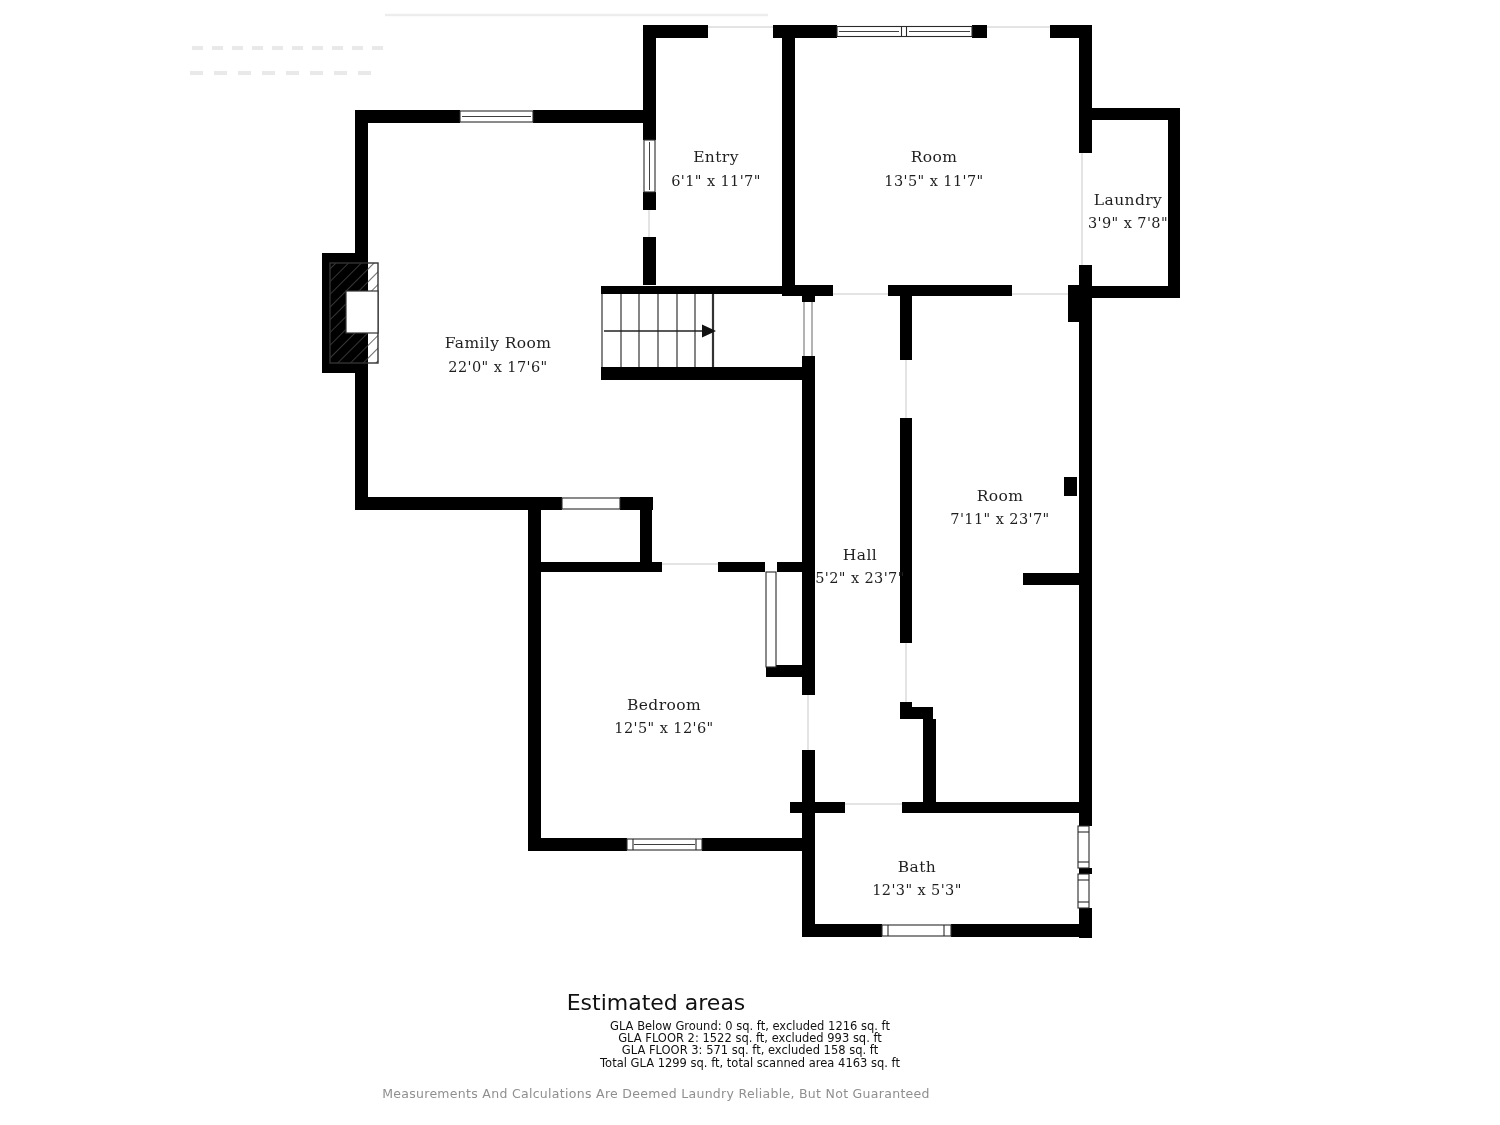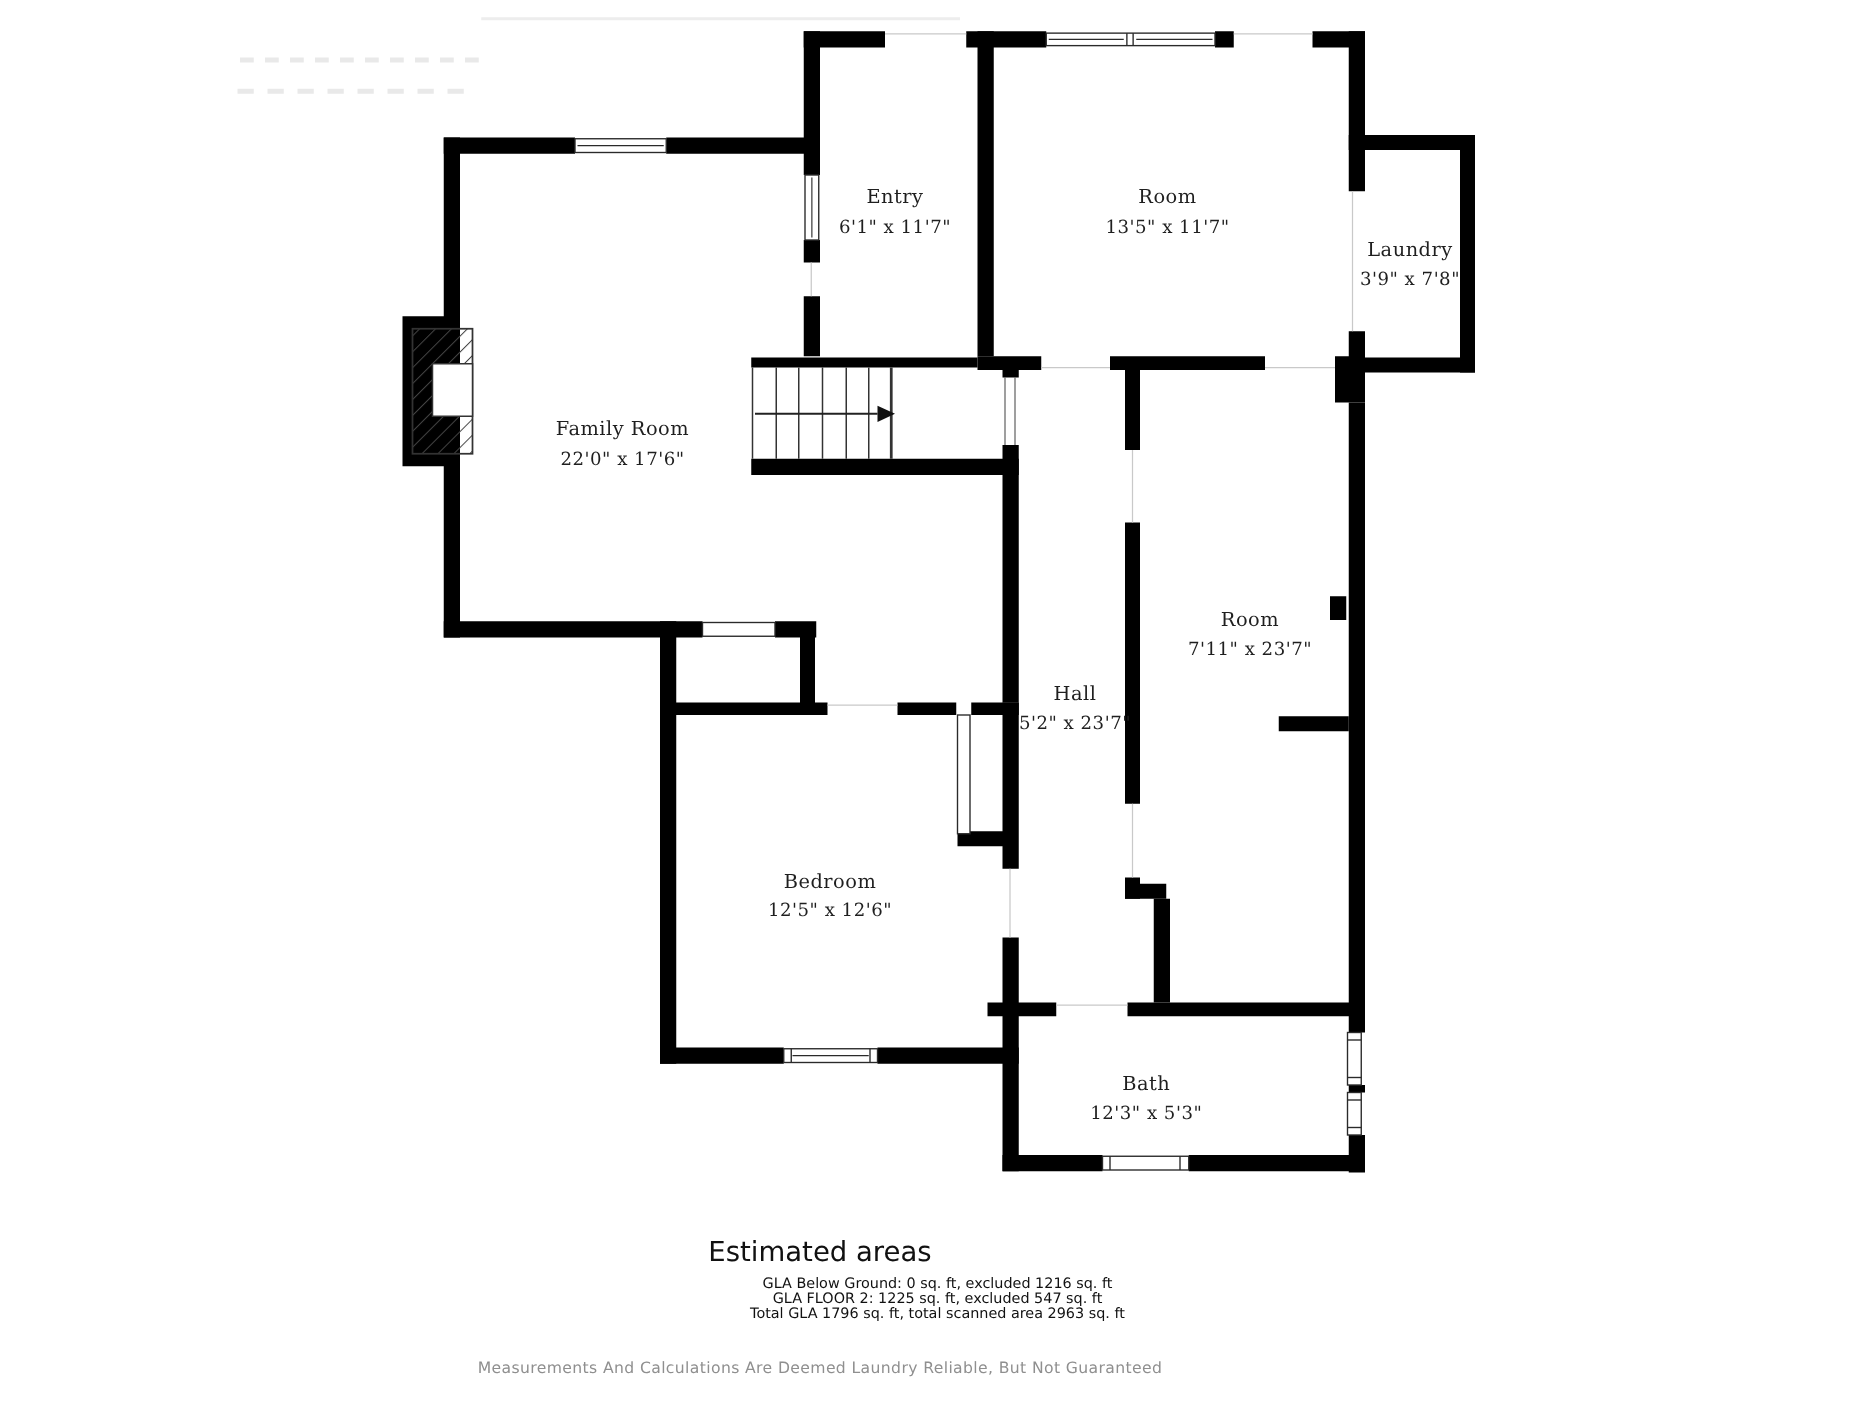--- a/index.html
+++ b/index.html
@@ -212,18 +212,19 @@
     <text class="room-dims" x="664" y="733">12'5" x 12'6"</text>
 
     <text class="room-name" x="917" y="872">Bath</text>
     <text class="room-dims" x="917" y="895">12'3" x 5'3"</text>
   </g>
 </svg>
 
   <div class="areas-block areas-title">Estimated areas</div>
   <div class="area-lines">
     <div class="area-line">GLA Below Ground: 0 sq. ft, excluded 1216 sq. ft</div>
-    <div class="area-line">GLA FLOOR 2: 1225 sq. ft, excluded 547 sq. ft</div>
-    <div class="area-line">Total GLA 1796 sq. ft, total scanned area 2963 sq. ft</div>
+    <div class="area-line">GLA FLOOR 2: 1522 sq. ft, excluded 993 sq. ft</div>
+    <div class="area-line">GLA FLOOR 3: 571 sq. ft, excluded 158 sq. ft</div>
+    <div class="area-line">Total GLA 1299 sq. ft, total scanned area 4163 sq. ft</div>
   </div>
   <div class="areas-block disclaimer">Measurements And Calculations Are Deemed Laundry Reliable, But Not Guaranteed</div>
 
 </div>
 
 </body></html>

